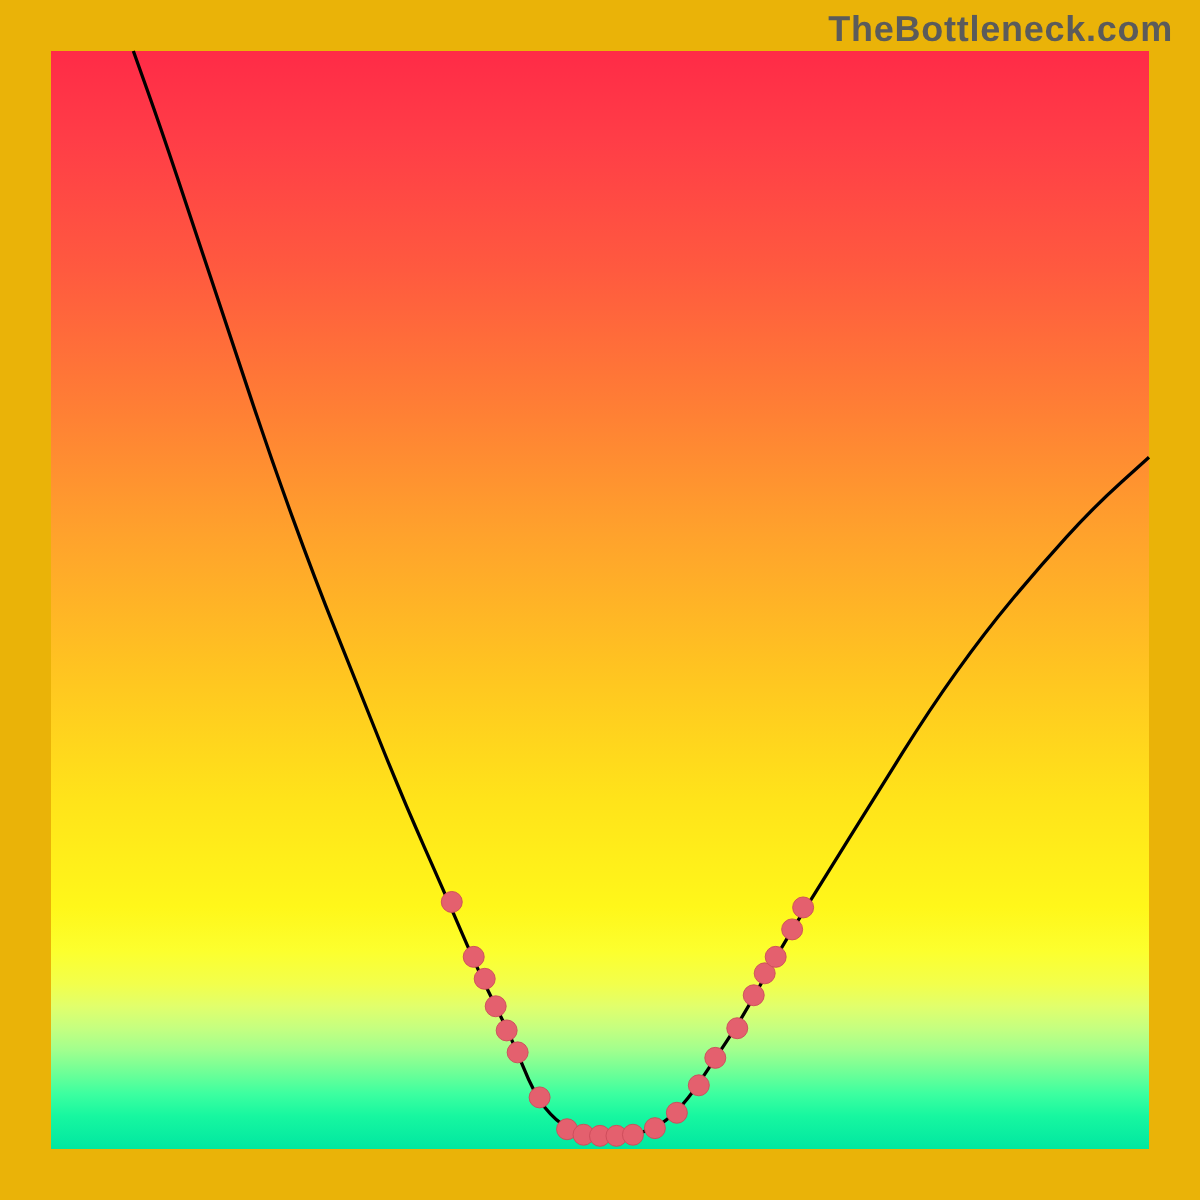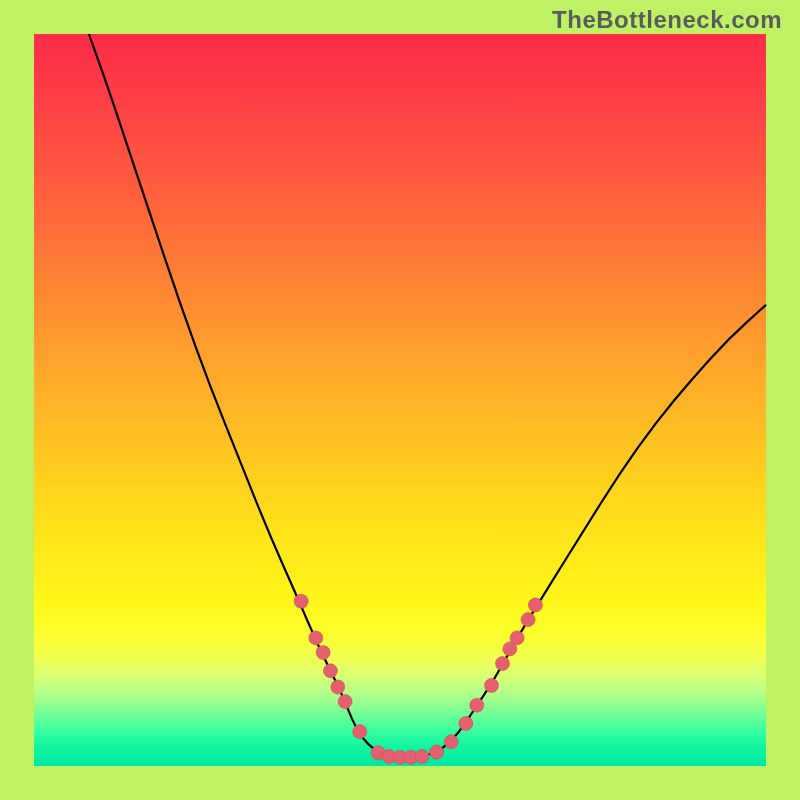--- a/index.html
+++ b/index.html
@@ -1,20 +1,20 @@
 <!DOCTYPE html>
 <html><head>
 <meta charset="utf-8">
 <style>
   * { margin: 0; padding: 0; box-sizing: border-box; }
   html, body { width: 800px; height: 800px; overflow: hidden; background: #000; }
   .outer {
     width: 800px;
     height: 800px;
-    background: #bef264;
+    background: #eab308;
     position: relative;
   }
   .watermark {
     position: absolute;
     top: 6px;
     right: 18px;
     font-family: Arial, Helvetica, sans-serif;
     font-size: 24px;
     font-weight: 600;
     color: #5b5b5b;

